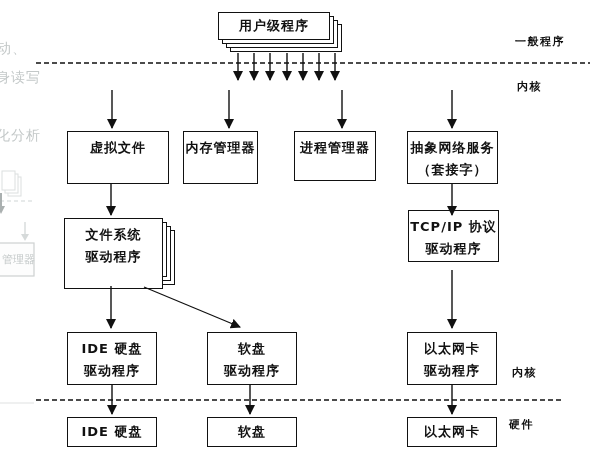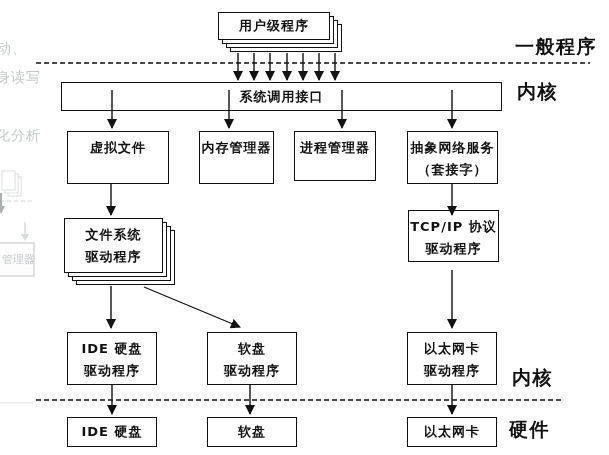--- a/index.html
+++ b/index.html
@@ -9,21 +9,21 @@
 
   
   .bx{position:absolute;background:#fff;border:1.5px solid #111;box-sizing:border-box;
       text-align:center;font-size:13px;font-weight:600;letter-spacing:1px;color:#111;z-index:3;}
   .bx .ln{line-height:22px;white-space:nowrap;}
   .pad{padding-top:5px;}
   .mid{display:flex;align-items:center;justify-content:center;}
   .layer{z-index:2;}
 
   
-  .lbl{position:absolute;font-size:19px;font-weight:600;letter-spacing:1.5px;
+  .lbl{position:absolute;font-size:11px;font-weight:600;letter-spacing:1.5px;
        color:#111;z-index:4;white-space:nowrap;}
 
   
   .wm{position:absolute;color:#c3c8c8;font-size:14px;letter-spacing:1px;
       z-index:1;white-space:nowrap;}
   .wm.small{font-size:11px;letter-spacing:0;}
 
   svg{position:absolute;left:0;top:0;z-index:5;pointer-events:none;}
   svg.under{z-index:1;}
 </style>
@@ -52,42 +52,39 @@
   <div class="wm" style="left:-4px;top:127px;">化分析</div>
   <div class="wm small" style="left:2px;top:252px;">管理器</div>
 
   <div class="bx layer" style="left:230px;top:24px;width:112px;height:28px"></div>
   <div class="bx layer" style="left:226px;top:20px;width:112px;height:28px"></div>
   <div class="bx layer" style="left:222px;top:16px;width:112px;height:28px"></div>
   <div class="bx mid" style="left:218px;top:12px;width:112px;height:28px">
     <span class="ln">用户级程序</span>
   </div>
 
-  <div class="bx mid" style="left:61px;top:82px;width:441px;height:29px">
-    <span class="ln">系统调用接口</span>
-  </div>
 
   <div class="bx pad" style="left:67px;top:131px;width:102px;height:53px">
     <div class="ln">虚拟文件</div>
   </div>
-  <div class="bx pad" style="left:199px;top:131px;width:75px;height:53px">
+  <div class="bx pad" style="left:183px;top:131px;width:75px;height:53px">
     <div class="ln">内存管理器</div>
   </div>
   <div class="bx pad" style="left:294px;top:131px;width:82px;height:50px">
     <div class="ln">进程管理器</div>
   </div>
   <div class="bx pad" style="left:407px;top:131px;width:91px;height:53px">
     <div class="ln">抽象网络服务</div>
     <div class="ln">（套接字）</div>
   </div>
 
   <div class="bx layer" style="left:76px;top:230px;width:99px;height:55px"></div>
   <div class="bx layer" style="left:72px;top:226px;width:99px;height:55px"></div>
   <div class="bx layer" style="left:68px;top:222px;width:99px;height:55px"></div>
-  <div class="bx pad" style="left:64px;top:218px;width:99px;height:55px">
+  <div class="bx pad" style="left:64px;top:218px;width:99px;height:71px">
     <div class="ln">文件系统</div>
     <div class="ln">驱动程序</div>
   </div>
 
   <div class="bx pad" style="left:408px;top:210px;width:91px;height:52px">
     <div class="ln">TCP/IP 协议</div>
     <div class="ln">驱动程序</div>
   </div>
 
   <div class="bx pad" style="left:67px;top:332px;width:90px;height:53px">

